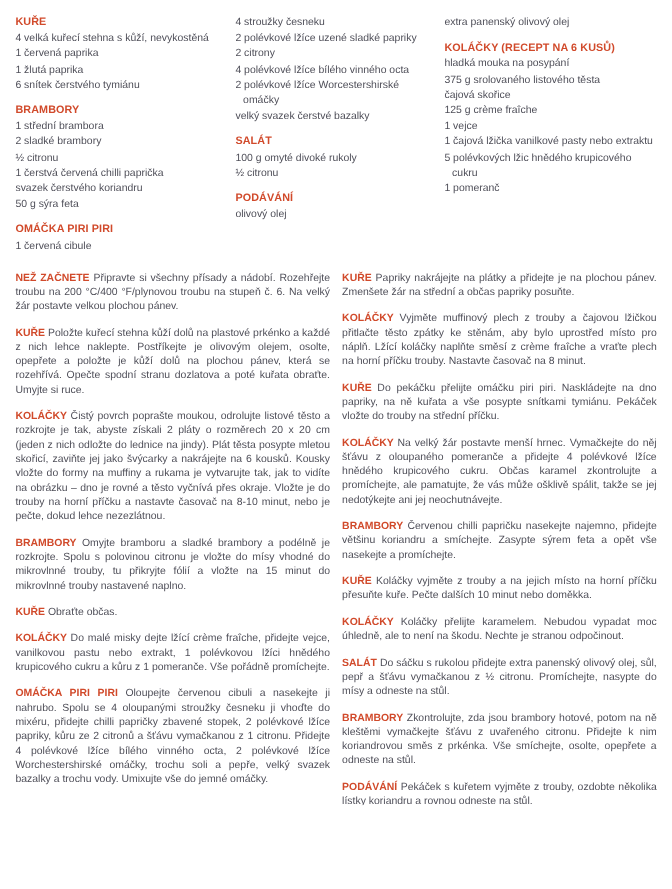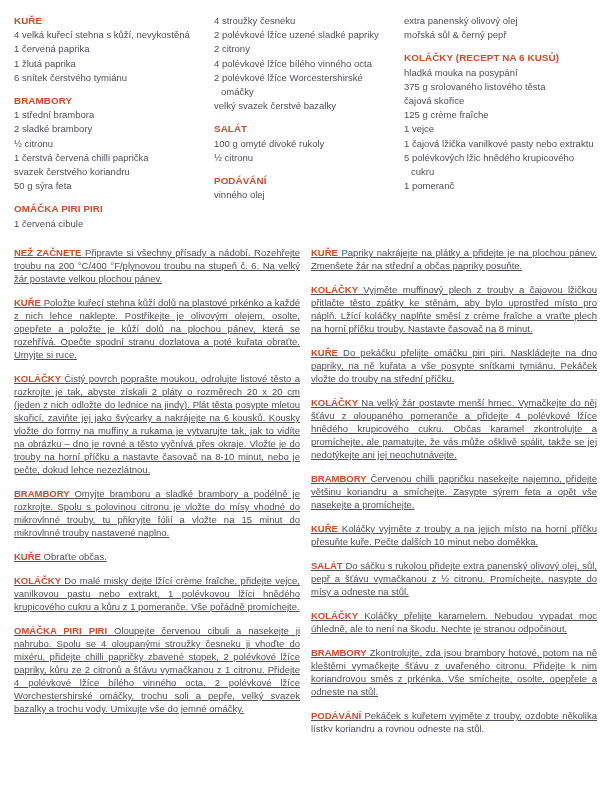--- a/index.html
+++ b/index.html
@@ -34,21 +34,21 @@
     letter-spacing: 0.1px;
   }
   .ing-item {
     font-size: 9.5px;
     line-height: 14.2px;
     padding-left: 7px;
     text-indent: -7px;
   }
   
   .instructions { display: flex; gap: 11px; margin-top: 15px; }
-  .inst-col { width: 286px; flex: 0 0 auto; text-decoration: underline; }
+  .inst-col { width: 286px; flex: 0 0 auto; }
   .para {
     font-size: 9.5px;
     line-height: 13px;
     text-align: justify;
     margin-bottom: 11px;
   }
   .para-label {
     color: var(--accent);
     font-weight: bold;
   }
@@ -89,27 +89,26 @@
           <div class="ing-item">2 polévkové lžíce Worcestershirské omáčky</div>
           <div class="ing-item">velký svazek čerstvé bazalky</div>
         </div>
         <div class="ing-block">
           <div class="ing-heading">SALÁT</div>
           <div class="ing-item">100 g omyté divoké rukoly</div>
           <div class="ing-item">½ citronu</div>
         </div>
         <div class="ing-block">
           <div class="ing-heading">PODÁVÁNÍ</div>
-          <div class="ing-item">vinného olej</div>
+          <div class="ing-item">olivový olej</div>
         </div>
       </div>
     <div class="ing-col ing-col-2">
         <div class="ing-block">
           <div class="ing-item">extra panenský olivový olej</div>
-          <div class="ing-item">mořská sůl &amp; černý pepř</div>
         </div>
         <div class="ing-block">
           <div class="ing-heading">KOLÁČKY (RECEPT NA 6 KUSŮ)</div>
           <div class="ing-item">hladká mouka na posypání</div>
           <div class="ing-item">375 g srolovaného listového těsta</div>
           <div class="ing-item">čajová skořice</div>
           <div class="ing-item">125 g crème fraîche</div>
           <div class="ing-item">1 vejce</div>
           <div class="ing-item">1 čajová lžička vanilkové pasty nebo extraktu</div>
           <div class="ing-item">5 polévkových lžic hnědého krupicového cukru</div>
@@ -127,19 +126,19 @@
         <p class="para"><span class="para-label">KOLÁČKY </span><span class="para-text">Do malé misky dejte lžící crème fraîche, přidejte vejce, vanilkovou pastu nebo extrakt, 1 polévkovou lžíci hnědého krupicového cukru a kůru z 1 pomeranče. Vše pořádně promíchejte.</span></p>
         <p class="para"><span class="para-label">OMÁČKA PIRI PIRI </span><span class="para-text">Oloupejte červenou cibuli a nasekejte ji nahrubo. Spolu se 4 oloupanými stroužky česneku ji vhoďte do mixéru, přidejte chilli papričky zbavené stopek, 2 polévkové lžíce papriky, kůru ze 2 citronů a šťávu vymačkanou z 1 citronu. Přidejte 4 polévkové lžíce bílého vinného octa, 2 polévkové lžíce Worchestershirské omáčky, trochu soli a pepře, velký svazek bazalky a trochu vody. Umixujte vše do jemné omáčky.</span></p>
       </div>
     <div class="inst-col">
         <p class="para"><span class="para-label">KUŘE </span><span class="para-text">Papriky nakrájejte na plátky a přidejte je na plochou pánev. Zmenšete žár na střední a občas papriky posuňte.</span></p>
         <p class="para"><span class="para-label">KOLÁČKY </span><span class="para-text">Vyjměte muffinový plech z trouby a čajovou lžičkou přitlačte těsto zpátky ke stěnám, aby bylo uprostřed místo pro náplň. Lžící koláčky naplňte směsí z crème fraîche a vraťte plech na horní příčku trouby. Nastavte časovač na 8 minut.</span></p>
         <p class="para"><span class="para-label">KUŘE </span><span class="para-text">Do pekáčku přelijte omáčku piri piri. Naskládejte na dno papriky, na ně kuřata a vše posypte snítkami tymiánu. Pekáček vložte do trouby na střední příčku.</span></p>
         <p class="para"><span class="para-label">KOLÁČKY </span><span class="para-text">Na velký žár postavte menší hrnec. Vymačkejte do něj šťávu z oloupaného pomeranče a přidejte 4 polévkové lžíce hnědého krupicového cukru. Občas karamel zkontrolujte a promíchejte, ale pamatujte, že vás může ošklivě spálit, takže se jej nedotýkejte ani jej neochutnávejte.</span></p>
         <p class="para"><span class="para-label">BRAMBORY </span><span class="para-text">Červenou chilli papričku nasekejte najemno, přidejte většinu koriandru a smíchejte. Zasypte sýrem feta a opět vše nasekejte a promíchejte.</span></p>
         <p class="para"><span class="para-label">KUŘE </span><span class="para-text">Koláčky vyjměte z trouby a na jejich místo na horní příčku přesuňte kuře. Pečte dalších 10 minut nebo doměkka.</span></p>
+        <p class="para"><span class="para-label">KOLÁČKY </span><span class="para-text">Koláčky přelijte karamelem. Nebudou vypadat moc úhledně, ale to není na škodu. Nechte je stranou odpočinout.</span></p>
         <p class="para"><span class="para-label">SALÁT </span><span class="para-text">Do sáčku s rukolou přidejte extra panenský olivový olej, sůl, pepř a šťávu vymačkanou z ½ citronu. Promíchejte, nasypte do mísy a odneste na stůl.</span></p>
-        <p class="para"><span class="para-label">KOLÁČKY </span><span class="para-text">Koláčky přelijte karamelem. Nebudou vypadat moc úhledně, ale to není na škodu. Nechte je stranou odpočinout.</span></p>
         <p class="para"><span class="para-label">BRAMBORY </span><span class="para-text">Zkontrolujte, zda jsou brambory hotové, potom na ně kleštěmi vymačkejte šťávu z uvařeného citronu. Přidejte k nim koriandrovou směs z prkénka. Vše smíchejte, osolte, opepřete a odneste na stůl.</span></p>
         <p class="para"><span class="para-label">PODÁVÁNÍ </span><span class="para-text">Pekáček s kuřetem vyjměte z trouby, ozdobte několika lístky koriandru a rovnou odneste na stůl.</span></p>
       </div>
   </div>
 </div>
 
 </body></html>

